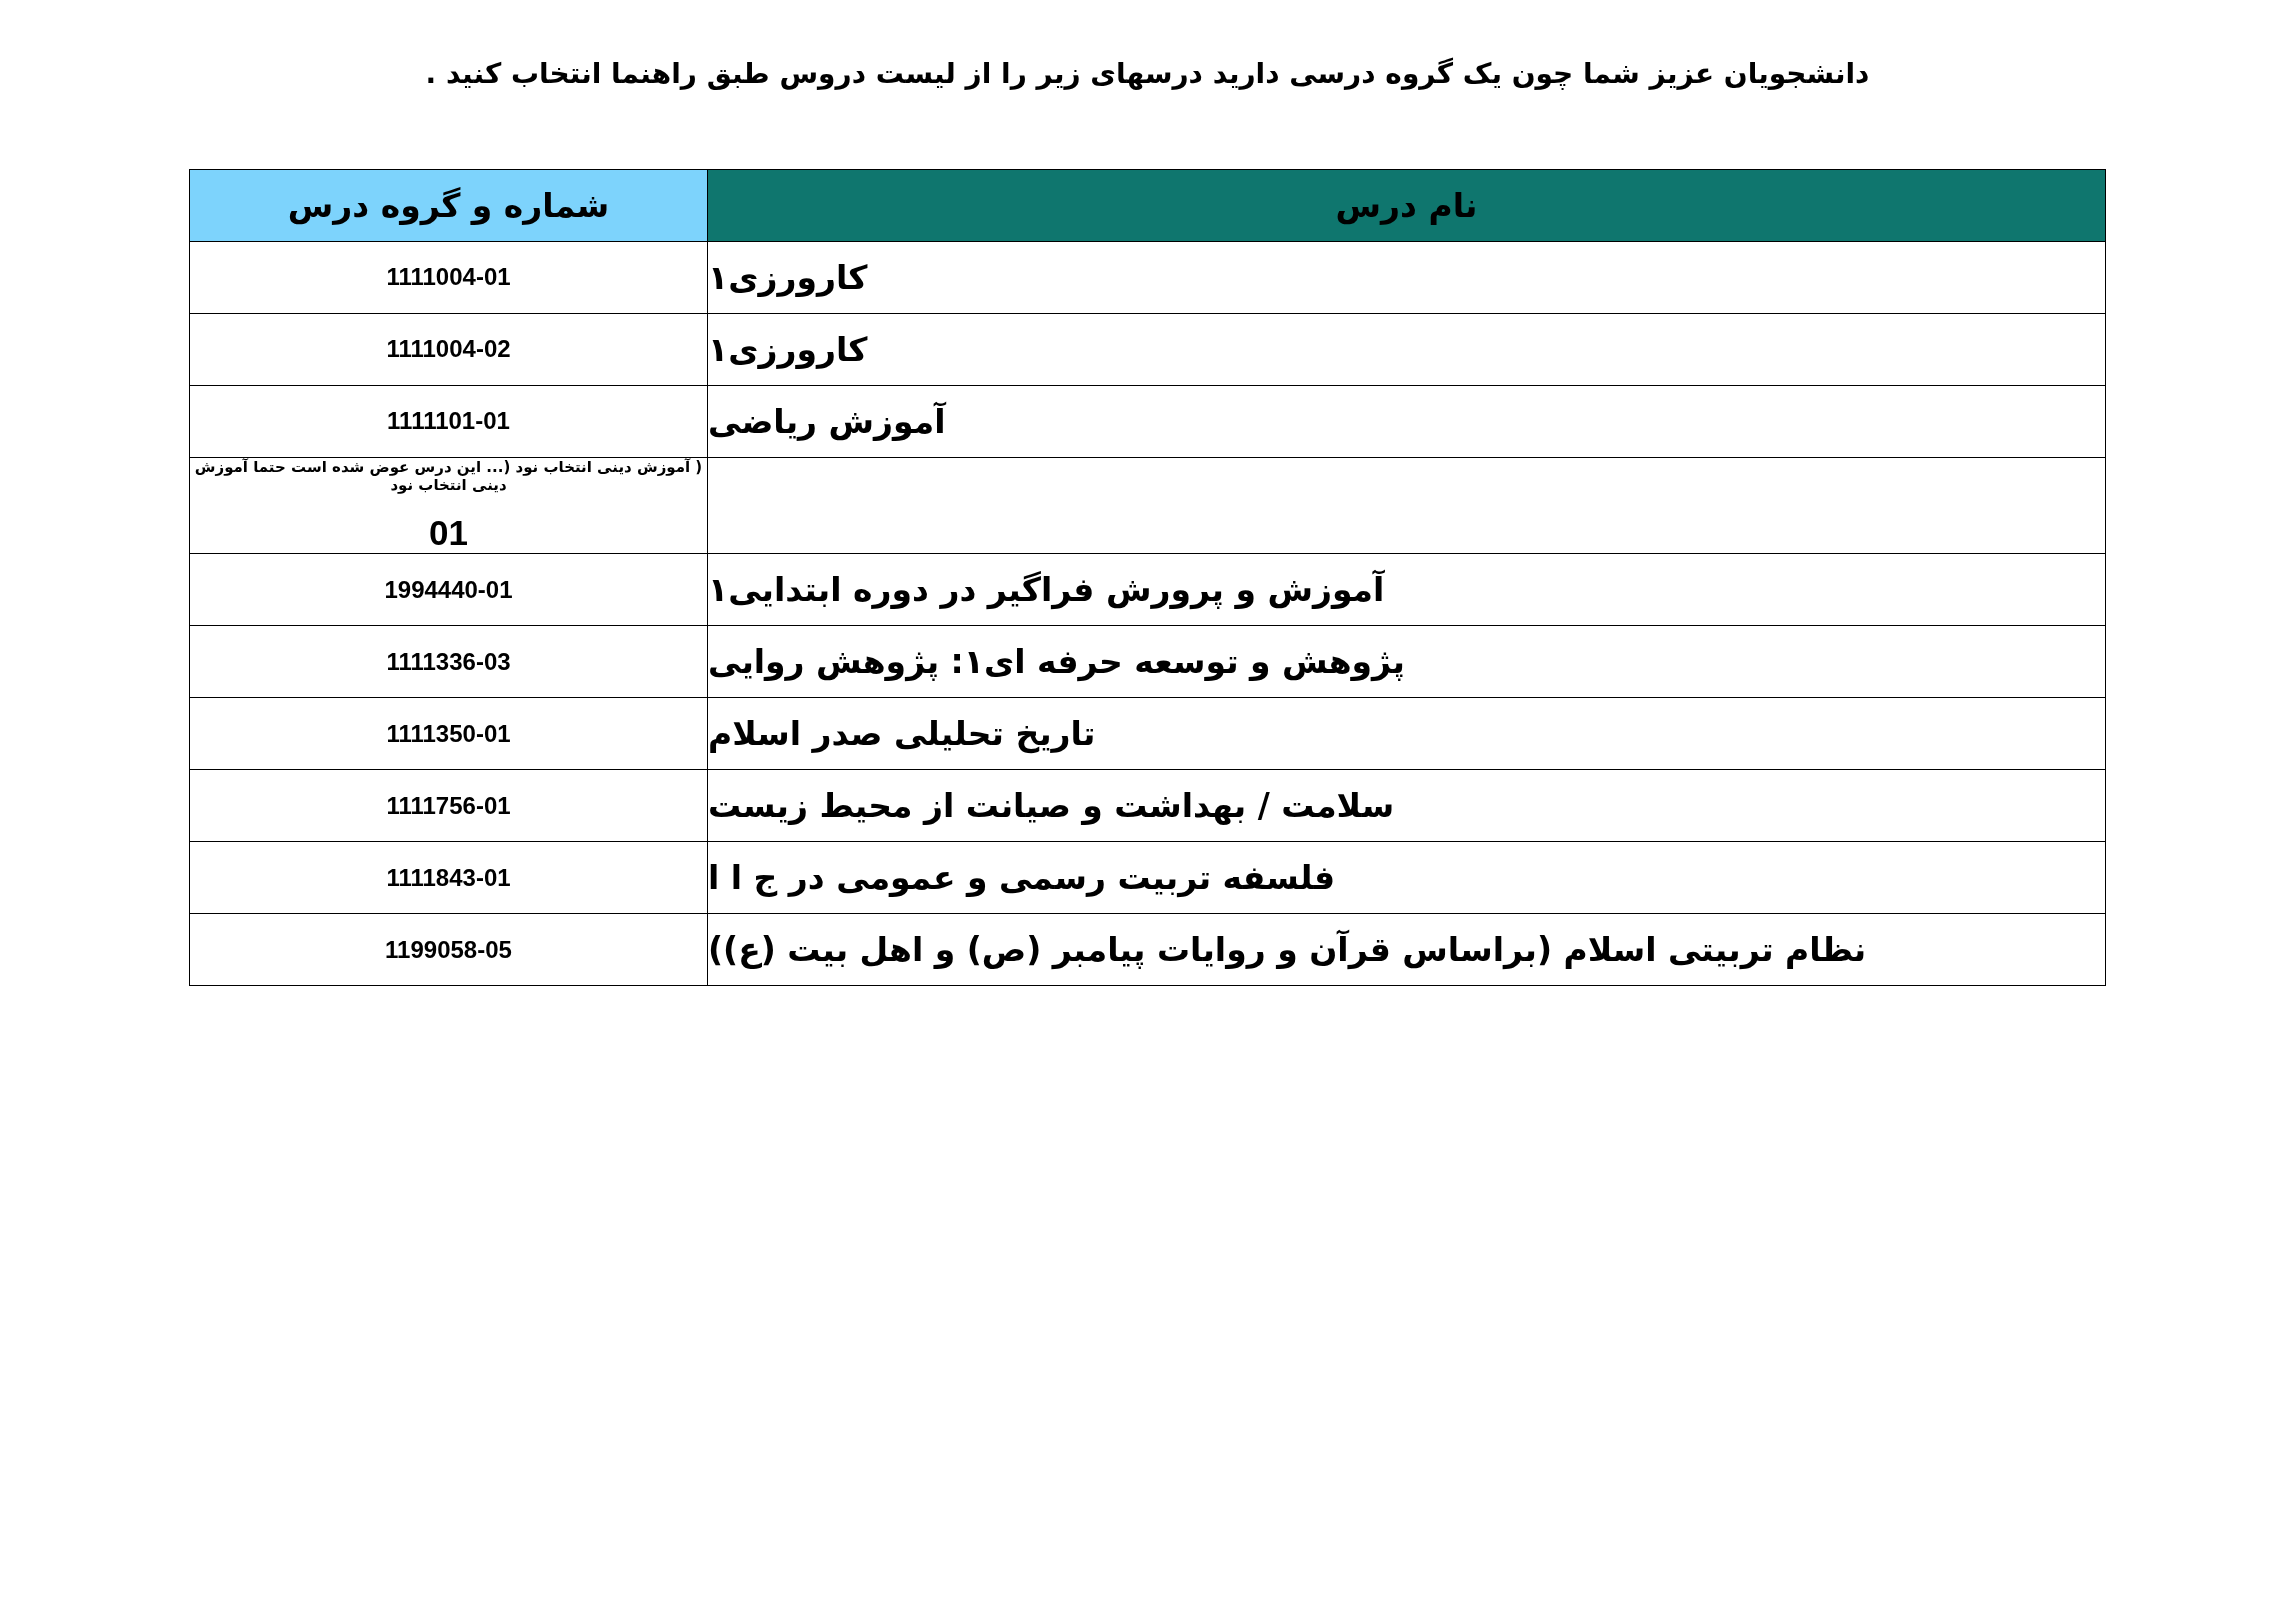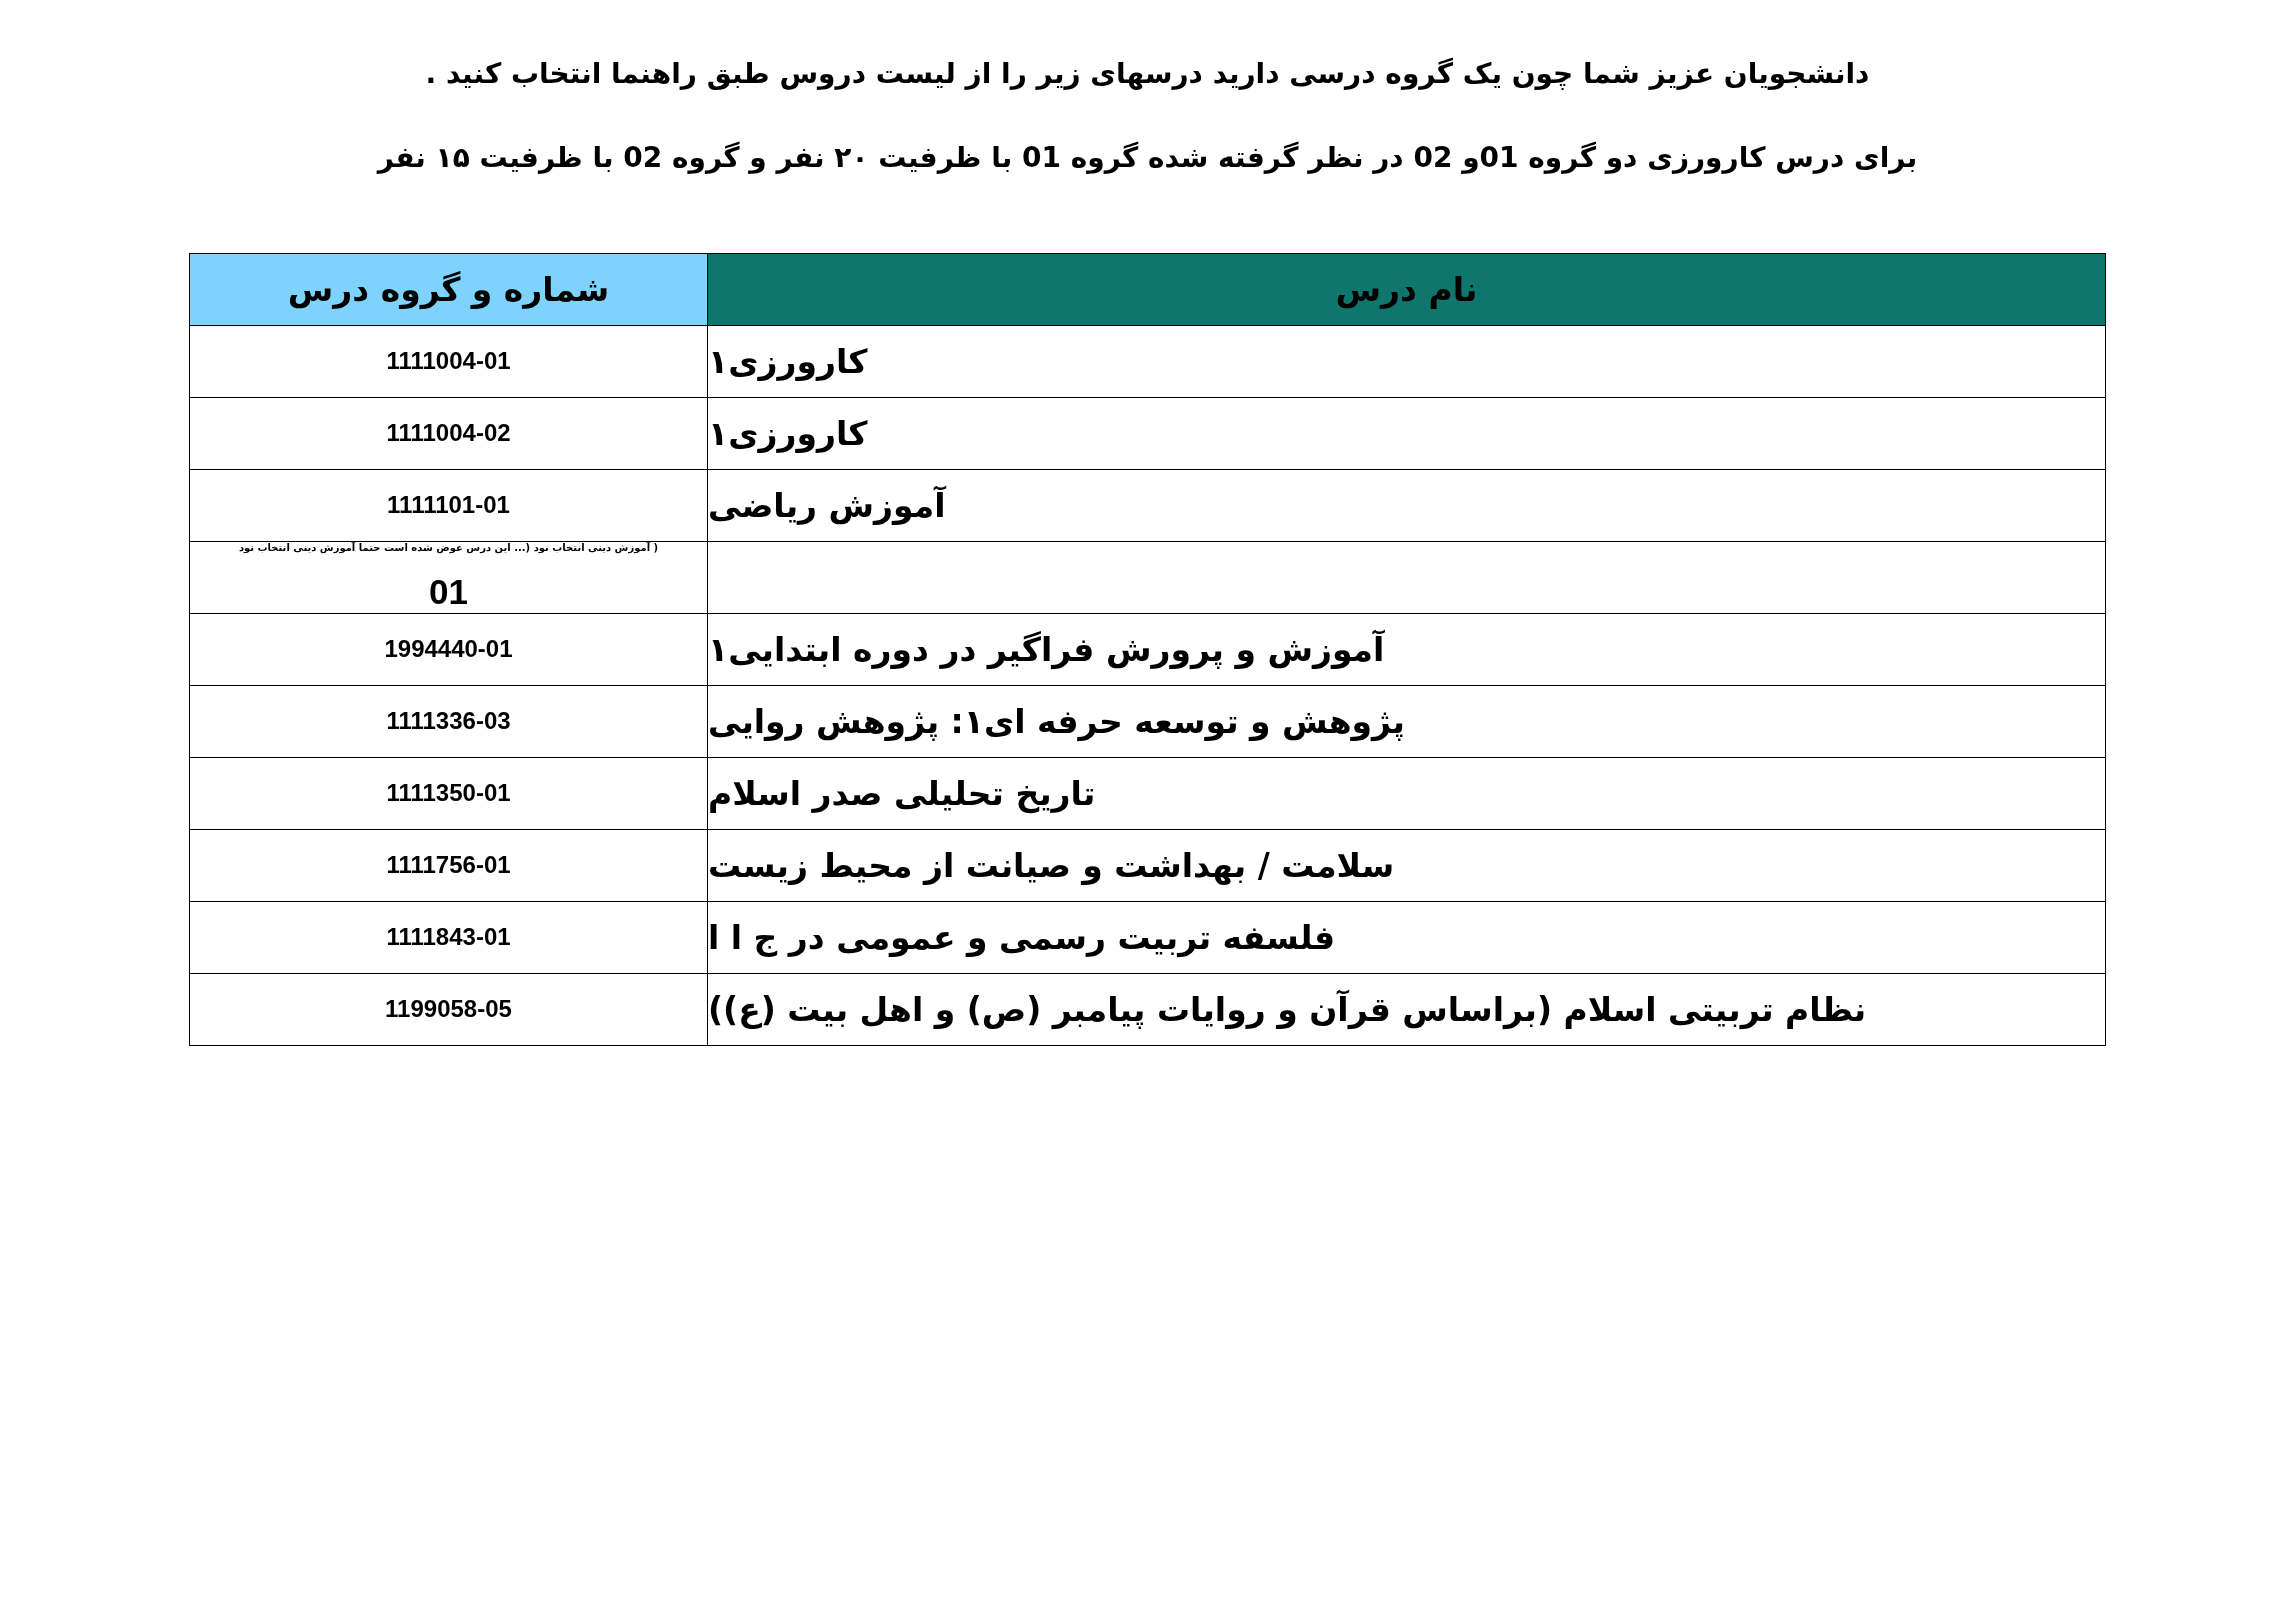--- a/index.html
+++ b/index.html
@@ -95,35 +95,34 @@
     font-size: 9.8px;
     font-weight: bold;
     height: 71px;
     padding-left: 9.2px;
     padding-right: 9.2px;
   }
   .note-inner {
     display: block;
     text-align: center;
     padding-bottom: 19.6px;
-    font-size: 10px;
+    font-size: 15px;
   }
   .empty-name {
     text-align: center;
   }
 </style>
 </head>
 <body>
 
 <div class="page">
 
 
   <div class="intro-block">
     <p class="intro-line">دانشجویان عزیز شما چون یک گروه درسی دارید درسهای زیر را از لیست دروس طبق راهنما انتخاب کنید .</p>
-    <p class="intro-line">برای درس کارورزی دو گروه  01و 02 در نظر گرفته شده گروه 01 با ظرفیت ۲۰ نفر و گروه 02 با ظرفیت ۱۵ نفر</p>
   </div>
 
   <div class="table-wrap">
     <table class="courses">
       <thead>
         <tr>
           <th class="head-name">نام درس</th>
           <th class="head-code">شماره و گروه درس</th>
         </tr>
       </thead>

